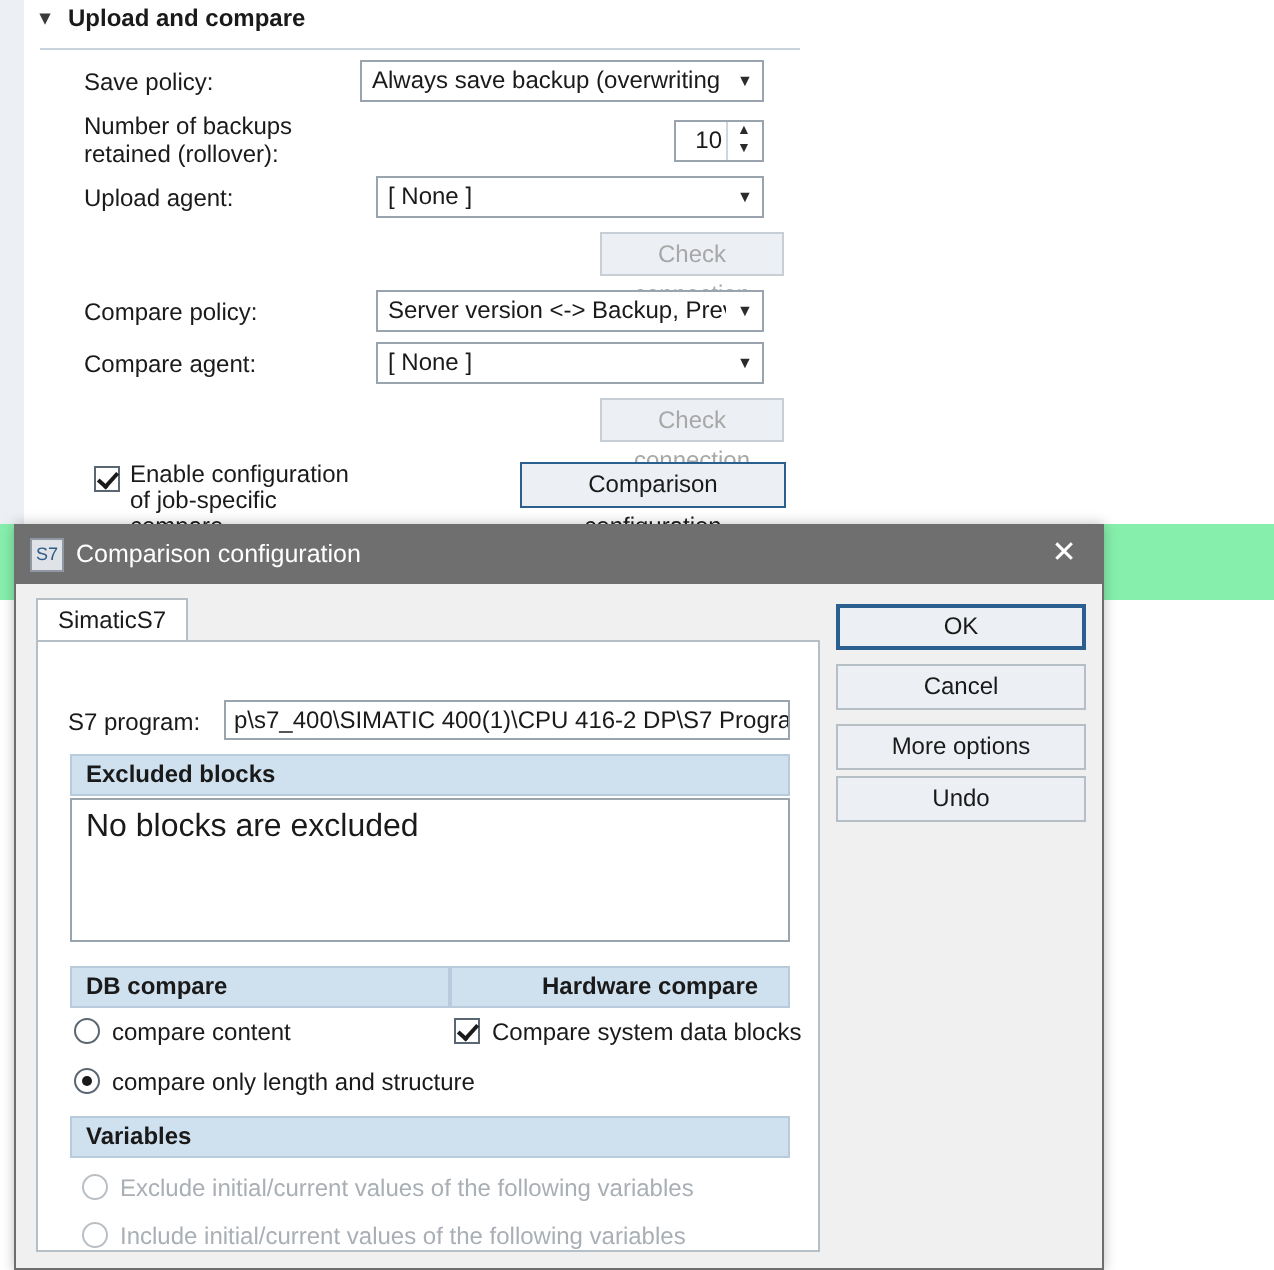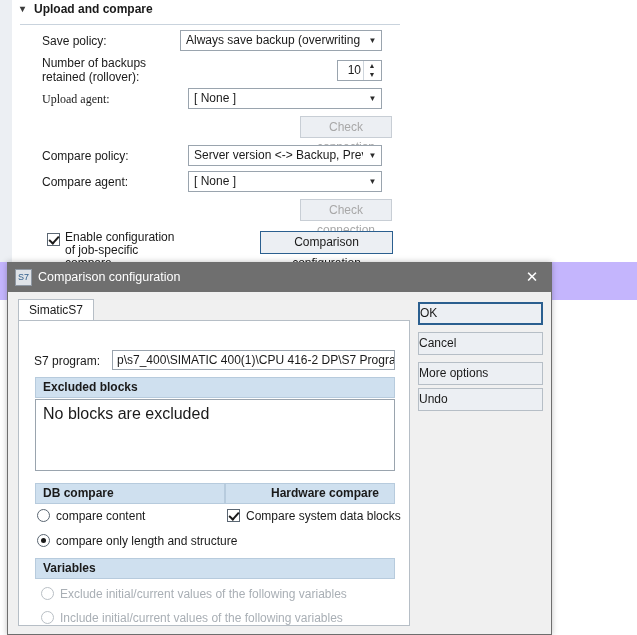--- a/index.html
+++ b/index.html
@@ -17,21 +17,21 @@
     overflow: hidden;
   }
 
   
   #bg-panel {
     position: absolute;
     left: 0;
     top: 0;
     width: 637px;
     height: 300px;
-    background: #c4b5fd;
+    background: #86efac;
   }
   .left-rail {
     position: absolute;
     left: 0;
     top: 0;
     width: 12px;
     height: 262px;
     background: #eceff3;
     border-right: 1px solid #d8dde3;
   }
@@ -306,20 +306,21 @@
 
   .side-btn {
     position: absolute;
     width: 125px;
     height: 23px;
     background: #eceff3;
     border: 1px solid #b6bec6;
     box-sizing: border-box;
     font-size: 12px;
     line-height: 21px;
+    text-align: center;
     color: #1a1a1a;
   }
   .side-btn.primary {
     border: 2px solid #2b5f8f;
     line-height: 19px;
   }
 </style>
 </head>
 <body>
 
@@ -339,21 +340,21 @@
 
     <div class="field-label" style="left:30px; top:56px; width:130px;">Number of backups retained (rollover):</div>
     <div class="spin" style="left:325px; top:60px; width:45px;">
       <span>10</span>
       <span class="btns">
           <div>▲</div>
           <div>▼</div>
         </span>
     </div>
 
-    <div class="field-label" style="left:30px; top:92px;font-family:Liberation Serif, serif;">Upload agent:</div>
+    <div class="field-label" style="left:30px; top:92px;">Upload agent:</div>
     <div class="combo" style="left:176px; top:88px; width:194px;">
       <span>[ None ]</span>
       <span class="arrow">▼</span>
     </div>
 
     <div class="btn-disabled" style="left:288px; top:116px; width:92px;">Check connection</div>
 
     <div class="field-label" style="left:30px; top:149px;">Compare policy:</div>
     <div class="combo" style="left:176px; top:145px; width:194px;">
       <span>Server version &lt;-&gt; Backup, Previous</span>

